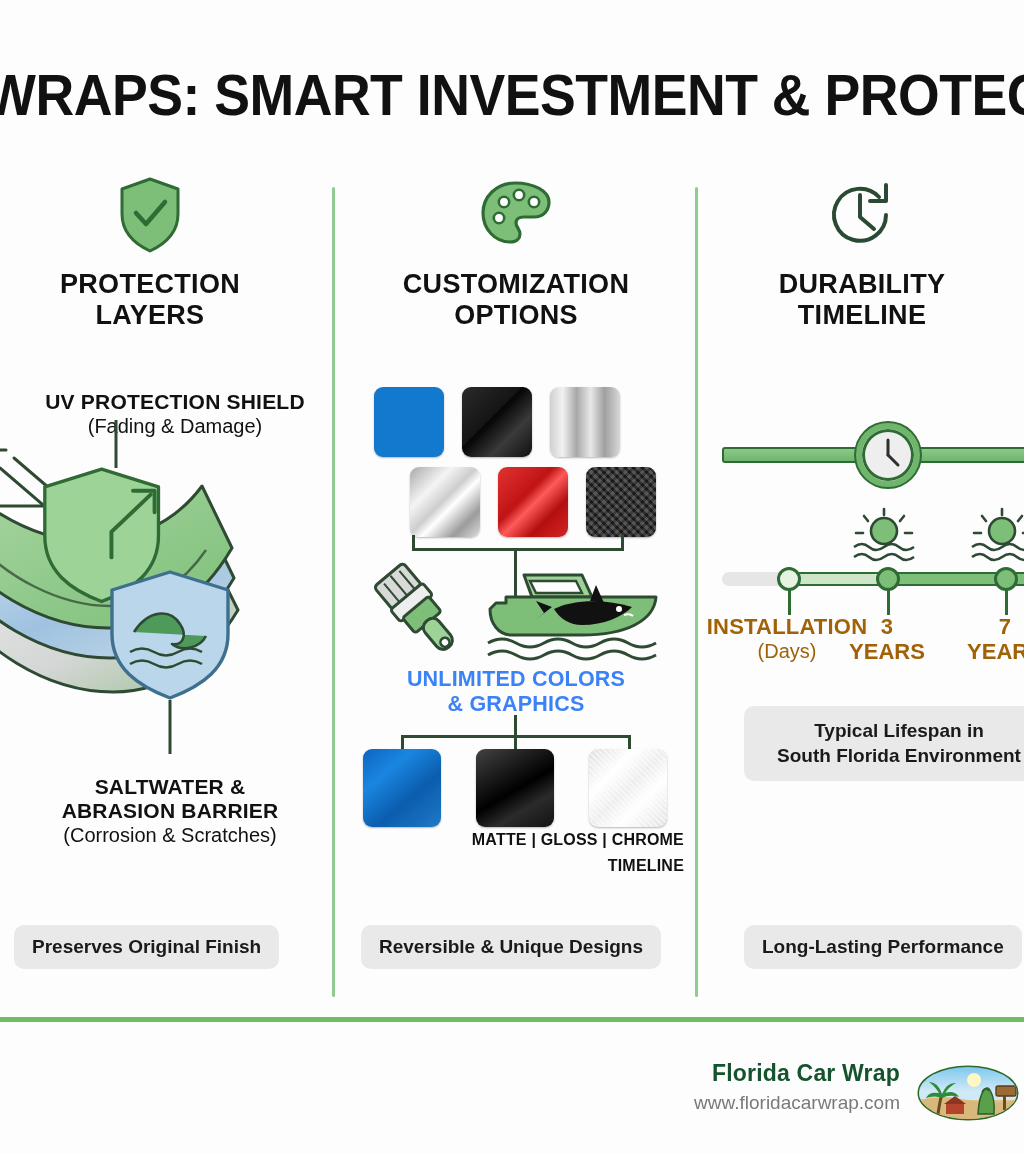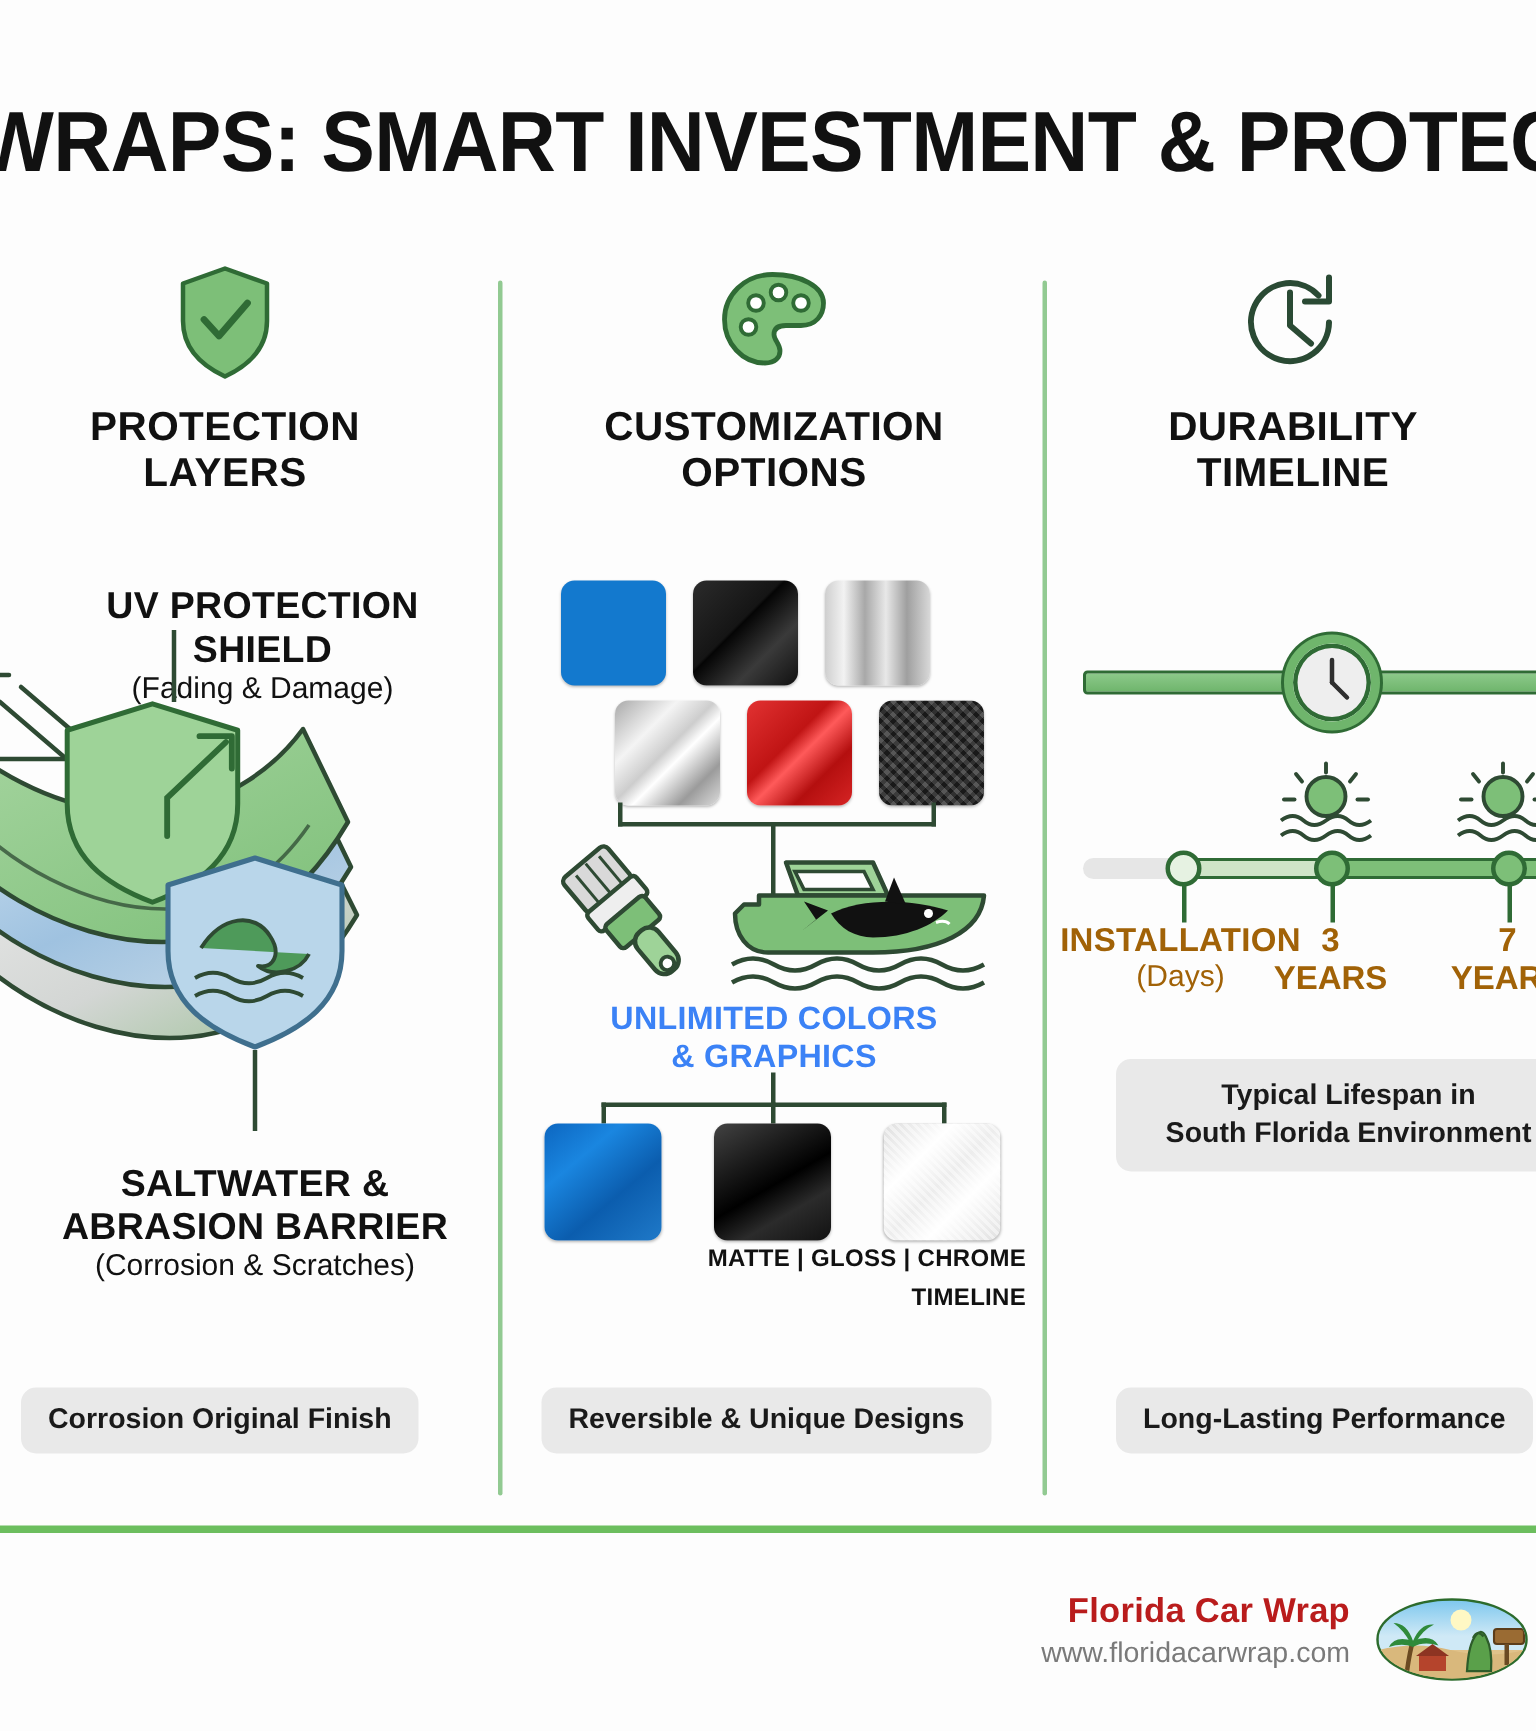--- a/index.html
+++ b/index.html
@@ -52,21 +52,21 @@
   .col-title{
     margin-top:14px;
     font-size:27px;font-weight:800;line-height:1.14;
     letter-spacing:0.3px;color:#111;
   }
 
   
   .c1-label{
     position:absolute;text-align:center;color:#111;
   }
-  .c1-label .big{font-size:25px;font-weight:800;line-height:1.14;letter-spacing:0.2px;}
+  .c1-label .big{font-size:21px;font-weight:800;line-height:1.14;letter-spacing:0.2px;}
   .c1-label .sub{font-size:20px;font-weight:400;line-height:1.2;}
 
   .uv-label{left:60px;top:215px;width:290px;}
   .salt-label{left:50px;top:600px;width:300px;}
 
   .boat-art{position:absolute;left:-32px;top:245px;}
 
   
   .swatch-grid{position:absolute;left:0;top:0;width:336px;}
   .sw{
@@ -165,21 +165,21 @@
   }
   .badge-1{left:14px;top:925px;}
   .badge-2{left:361px;top:925px;}
   .badge-3{left:744px;top:925px;}
 
   
   .hr{position:absolute;left:0;top:1017px;width:1024px;height:5px;background:#6cbe5e;}
   .footer{position:absolute;left:0;top:1056px;width:1024px;height:80px;}
   .f-brand{
     position:absolute;right:124px;top:4px;text-align:right;
-    font-size:23px;font-weight:800;color:#b91c1c;letter-spacing:0.2px;
+    font-size:23px;font-weight:800;color:#14532d;letter-spacing:0.2px;
   }
   .f-url{
     position:absolute;right:124px;top:36px;text-align:right;
     font-size:19px;font-weight:400;color:#7a7a7a;
   }
   .f-logo{position:absolute;right:4px;top:8px;width:104px;height:58px;}
 </style>
 </head>
 <body>
 
@@ -446,21 +446,21 @@
         <div class="l2b">YEARS</div>
       </div>
     </div>
   </div>
 
   <div class="lifespan-box">
     <div>Typical Lifespan in</div>
     <div>South Florida Environment</div>
   </div>
 
-  <div class="badge badge-1">Corrosion Original Finish</div>
+  <div class="badge badge-1">Preserves Original Finish</div>
   <div class="badge badge-2">Reversible &amp; Unique Designs</div>
   <div class="badge badge-3">Long-Lasting Performance</div>
 
   <div class="hr"></div>
   <div class="footer">
     <div class="f-brand">Florida Car Wrap</div>
     <div class="f-url">www.floridacarwrap.com</div>
     <div class="f-logo">
       <svg width="104" height="58" viewBox="0 0 104 58" aria-hidden="true">
         <defs>

